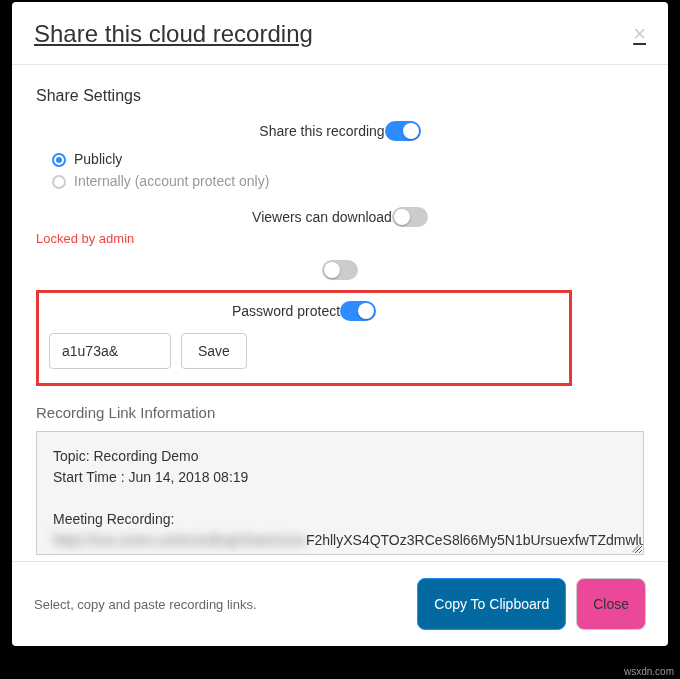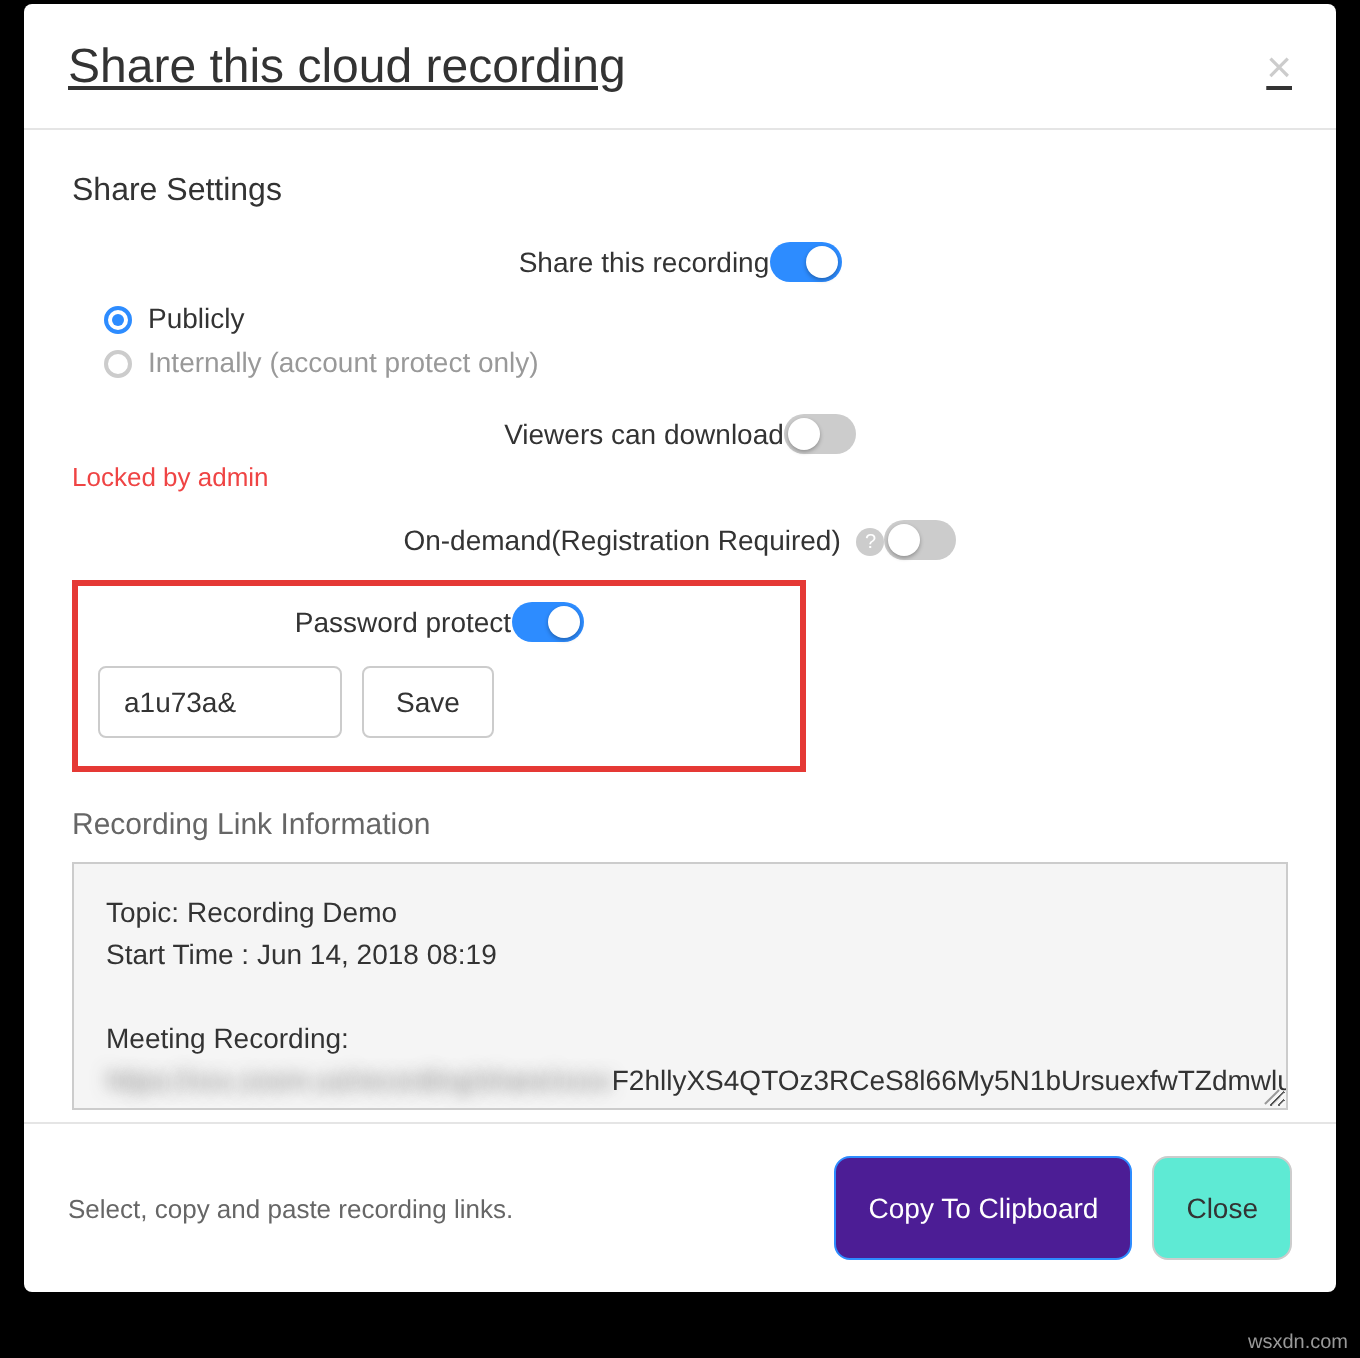--- a/index.html
+++ b/index.html
@@ -126,21 +126,21 @@
       align-items: center;
       justify-content: center;
       margin-left: 4px;
       vertical-align: middle;
     }
     .highlight-box {
       border: 3px solid #e53935;
       padding: 8px 10px 14px 10px;
       margin-top: 6px;
       margin-bottom: 18px;
-      width: 367px;
+      width: 536px;
     }
     .highlight-box .row { margin-bottom: 12px; }
     .pwd-row {
       display: flex;
       gap: 10px;
     }
     .text-input {
       border: 1px solid #ccc;
       border-radius: 4px;
       padding: 9px 12px;
@@ -205,31 +205,31 @@
     }
     .footer-hint {
       font-size: 13px;
       color: #666;
     }
     .footer-actions {
       display: flex;
       gap: 10px;
     }
     .btn-primary {
-      background: #4c1d95;
+      background: #0369a1;
       border: 1px solid #2d8cff;
       color: #fff;
       border-radius: 8px;
       padding: 17px 16px;
       font-size: 14px;
       cursor: pointer;
       font-weight: 500;
     }
     .btn-secondary {
-      background: #5eead4;
+      background: #ec4899;
       border: 1px solid #ccc;
       color: #333;
       border-radius: 8px;
       padding: 10px 16px;
       font-size: 14px;
       cursor: pointer;
     }
     .watermark {
       position: fixed;
       right: 6px;
@@ -273,24 +273,20 @@
 
     <div class="row" style="margin-bottom:2px">
       <span class="row-label">Viewers can download</span>
       <div class="toggle off">
         <div class="toggle-knob"></div>
       </div>
     </div>
     <div class="locked-note">Locked by admin</div>
 
     <div class="row">
-      <span class="row-label">
-        <span>On-demand(Registration Required)</span>
-        <span class="help-icon">?</span>
-      </span>
       <div class="toggle off">
         <div class="toggle-knob"></div>
       </div>
     </div>
 
     <div class="highlight-box">
       <div class="row">
         <span class="row-label">Password protect</span>
         <div class="toggle on">
           <div class="toggle-knob"></div>

